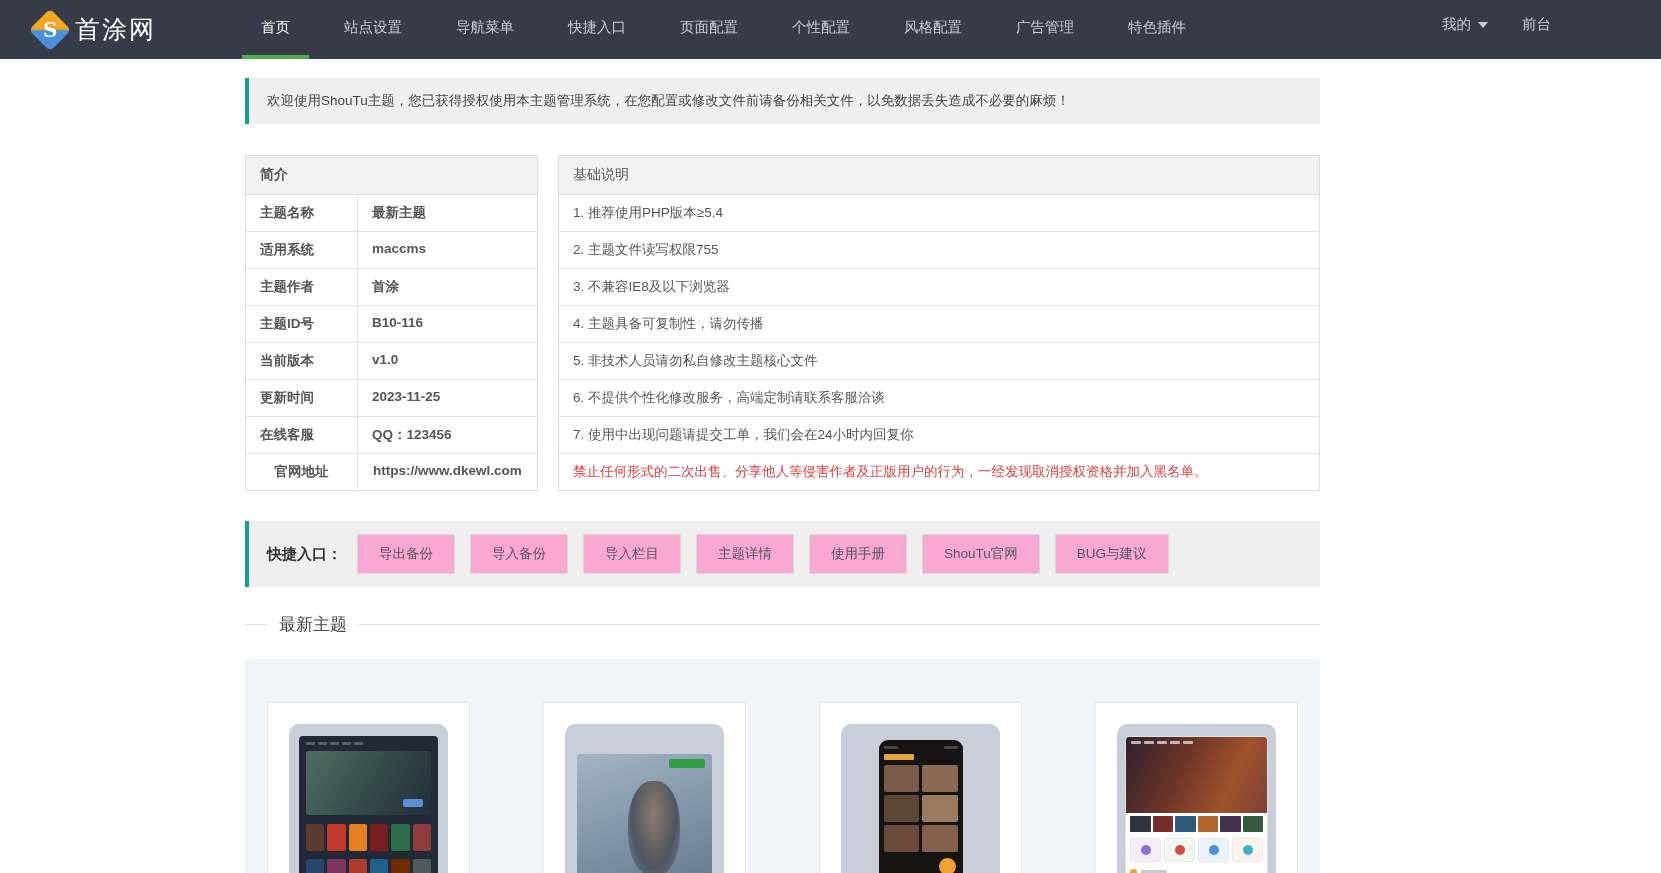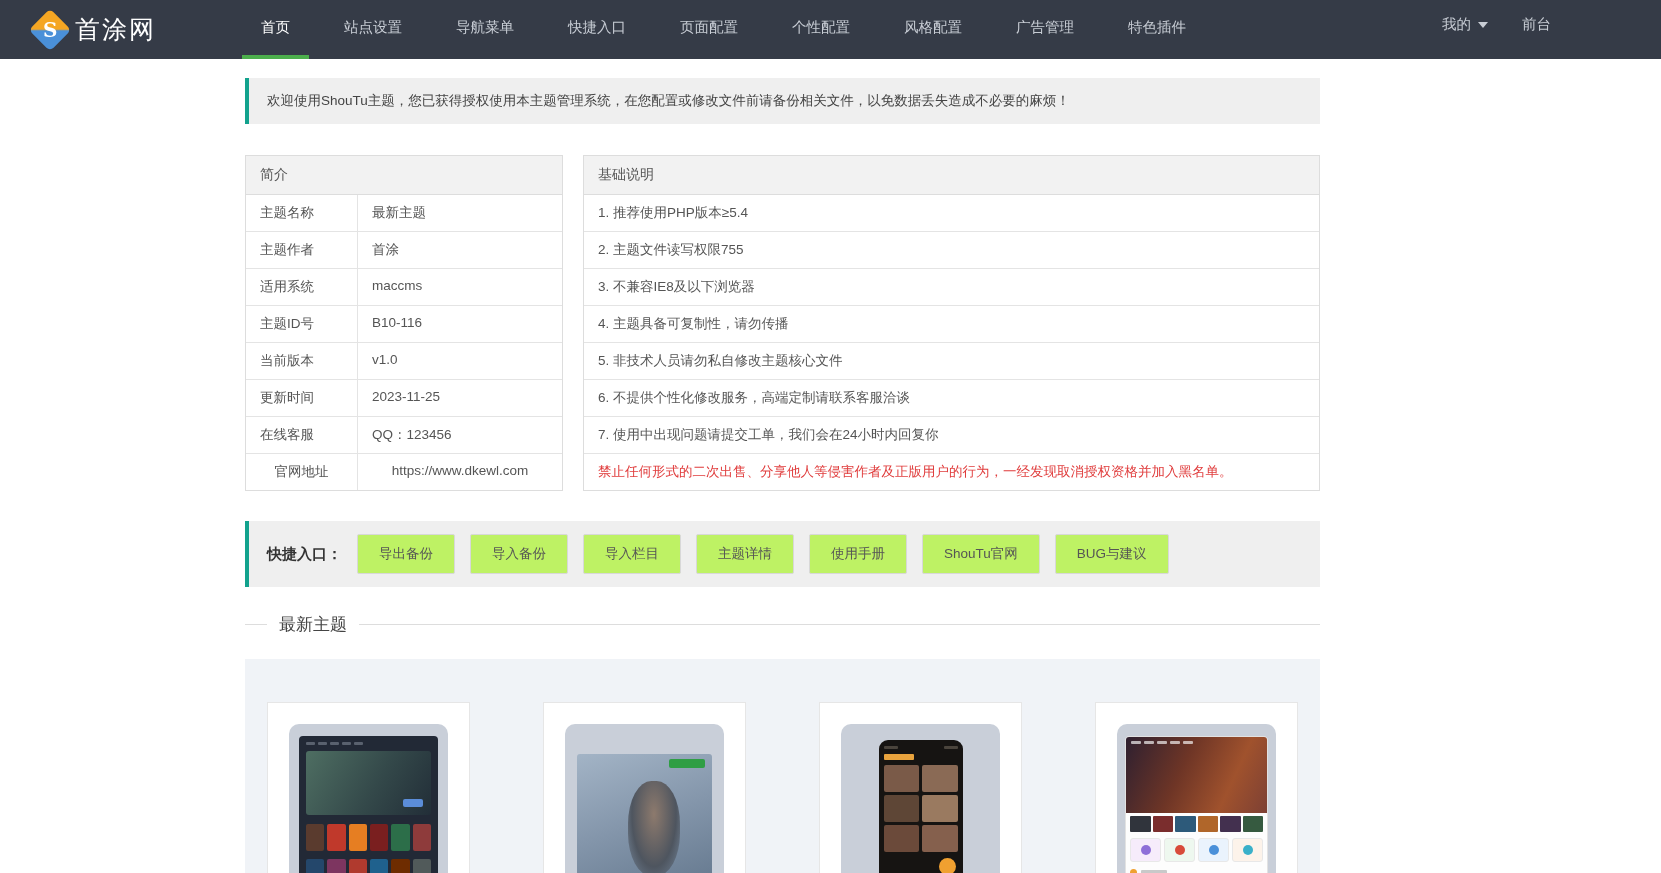--- a/index.html
+++ b/index.html
@@ -27,35 +27,35 @@
 
   
   .main { width:1075px; margin-left:245px; }
   .alert { margin-top:19px; background:#efefef; border-left:4px solid #12a28d;
     padding:14px 18px; font-size:13.5px; color:#444; }
 
   .tables-row { display:flex; gap:20px; margin-top:31px; }
   .panel { border:1px solid #ddd; background:#fff; }
   .panel .p-header { background:#f2f2f2; border-bottom:1px solid #ddd; padding:10px 14px;
     font-size:14px; color:#555; }
-  .intro { width:318px; flex:none; }
+  .intro { width:293px; flex:none;font-weight:bold; }
   .intro .t-row { display:flex; border-bottom:1px solid #e4e4e4; }
   .intro .t-row:last-child { border-bottom:none;text-align:center; }
   .intro .t-label { width:112px; padding:9px 14px; border-right:1px solid #e4e4e4;
     font-size:13.5px; color:#555; }
   .intro .t-value { flex:1; padding:9px 14px; font-size:13.5px; color:#555; }
   .notes { flex:1; }
   .notes .n-row { padding:9px 14px; border-bottom:1px solid #e4e4e4; font-size:13.5px; color:#555; }
   .notes .n-row:last-child { border-bottom:none; }
   .notes .n-row.warning { color:#e03c3c; }
 
   .quick { margin-top:30px; background:#efefef; border-left:4px solid #12a28d;
     padding:13px 18px; display:flex; align-items:center; gap:15px; }
   .quick-label { font-size:15px; color:#333;font-weight:bold; }
-  .q-btn { background:#bef264; border:1px solid #d8d8d8; border-radius:2px; padding:10px 21px;
+  .q-btn { background:#f9a8d4; border:1px solid #d8d8d8; border-radius:2px; padding:10px 21px;
     font-size:13.5px; color:#555; cursor:pointer; font-family:inherit; }
 
   .latest-heading { margin-top:26px; display:flex; align-items:center; }
   .lh-line-short { width:22px; height:1px; background:#ddd; }
   .lh-text { font-size:17px; color:#444; padding:0 12px; }
   .lh-line-long { flex:1; height:1px; background:#ddd; }
 
   
   .cards-section { margin-top:23px; background:#f0f3f7; height:228px; overflow:hidden;
     padding:43px 22px 0; display:flex; gap:73px; }
@@ -167,26 +167,26 @@
 
   <div class="tables-row">
 
     <div class="panel intro">
       <div class="p-header">简介</div>
       <div class="t-row">
         <div class="t-label">主题名称</div>
         <div class="t-value">最新主题</div>
       </div>
       <div class="t-row">
+        <div class="t-label">适用系统</div>
+        <div class="t-value">maccms</div>
+      </div>
+      <div class="t-row">
         <div class="t-label">主题作者</div>
         <div class="t-value">首涂</div>
-      </div>
-      <div class="t-row">
-        <div class="t-label">适用系统</div>
-        <div class="t-value">maccms</div>
       </div>
       <div class="t-row">
         <div class="t-label">主题ID号</div>
         <div class="t-value">B10-116</div>
       </div>
       <div class="t-row">
         <div class="t-label">当前版本</div>
         <div class="t-value">v1.0</div>
       </div>
       <div class="t-row">

